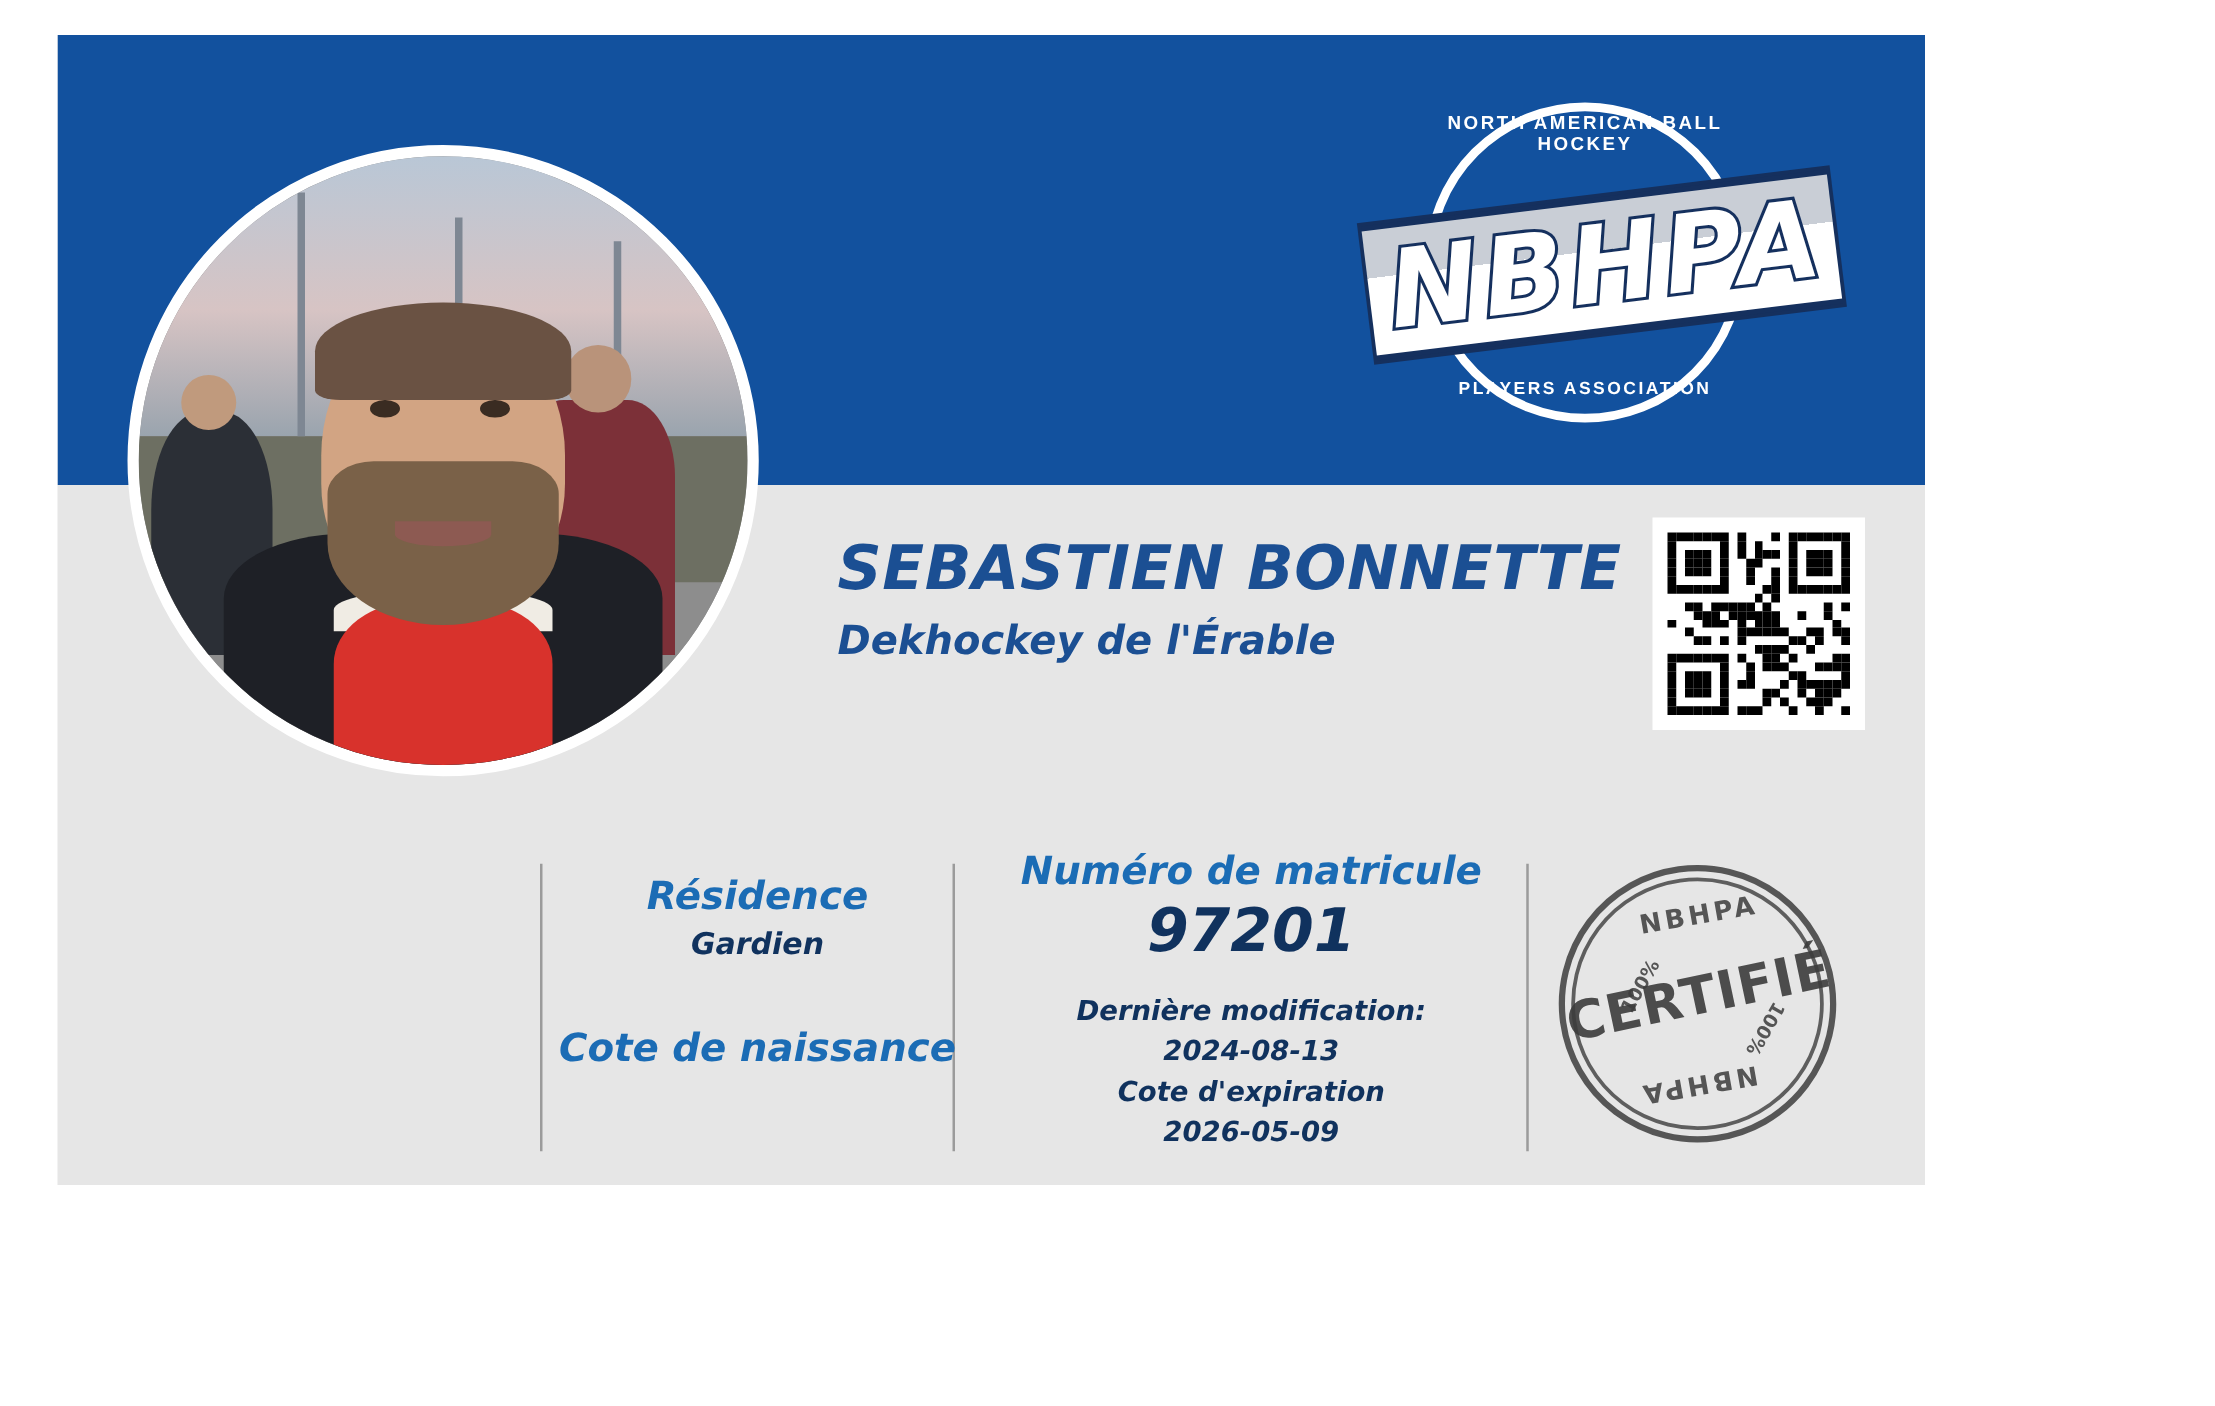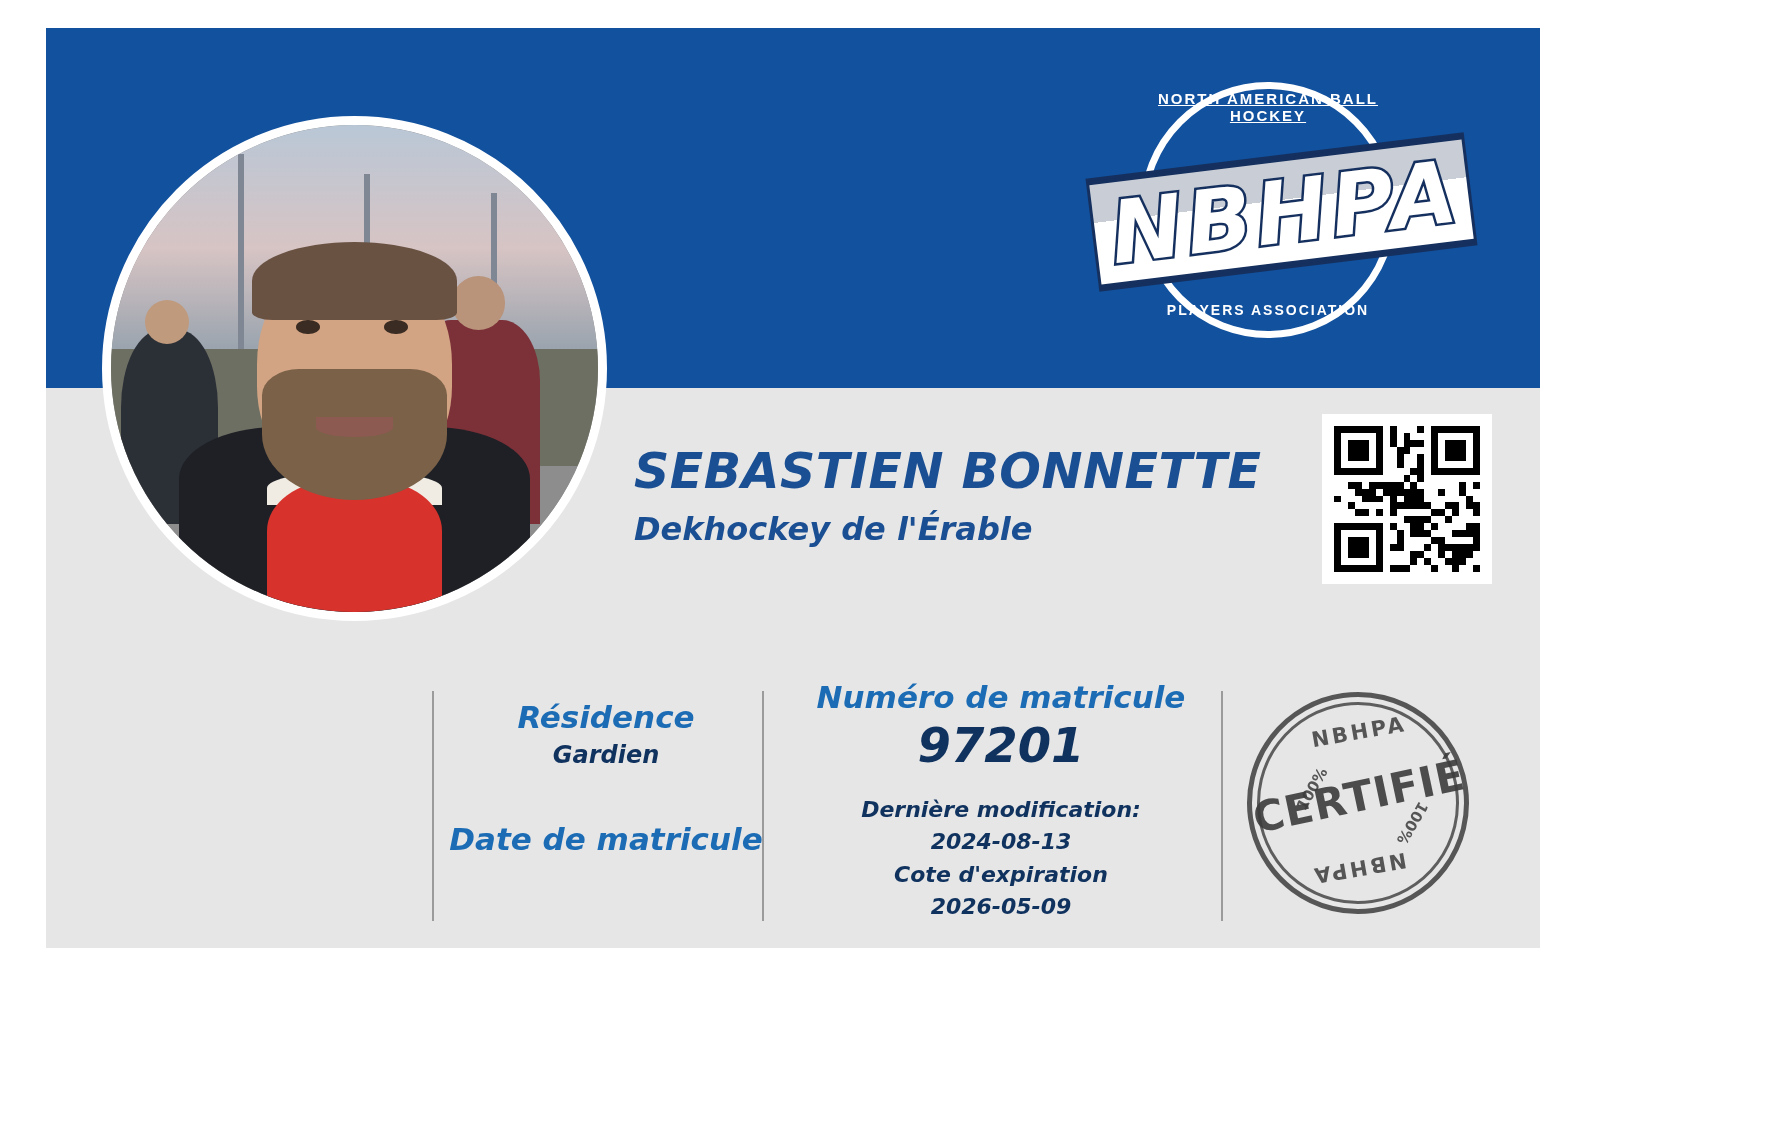--- a/index.html
+++ b/index.html
@@ -93,21 +93,21 @@
   .logo-arc-top, .logo-arc-bottom {
     position: absolute;
     left: 52px;
     width: 256px;
     text-align: center;
     color: #ffffff;
     font-size: 15px;
     font-weight: 700;
     letter-spacing: 2px;
   }
-  .logo-arc-top { top: 14px; text-decoration: underline; }
+  .logo-arc-top { top: 14px; }
   .logo-arc-bottom { top: 226px; font-size: 14px; }
 
   
   .photo {
     position: absolute;
     left: 56px;
     top: 88px;
     width: 505px;
     height: 505px;
     border-radius: 50%;
@@ -176,24 +176,23 @@
     background: #8d5a52; border-radius: 0 0 50% 50%;
   }
   .ph-eye {
     position: absolute; top: 40%; width: 5%; height: 3%;
     background: #3a2c22; border-radius: 50%;
   }
 
   
   .identity {
     position: absolute;
-    left: 588px;
+    left: 624px;
     top: 398px;
     width: 680px;
-    margin-top: 17px;
   }
   .player-name {
     font-family: "DejaVu Sans", sans-serif;
     font-size: 49px;
     font-weight: 700;
     font-style: italic;
     color: #1b4f93;
     letter-spacing: 0.5px;
     white-space: nowrap;
   }
@@ -846,21 +845,21 @@
   <div class="info">
     <div class="divider" style="left:386px;"></div>
     <div class="divider" style="left:716px;"></div>
     <div class="divider" style="left:1175px;"></div>
 
 
     <div class="col col-res">
       <div class="lbl">Résidence</div>
       <div class="val-sm">Gardien</div>
       <div class="gap"></div>
-      <div class="lbl">Date de matricule</div>
+      <div class="lbl">Cote de naissance</div>
       <div class="val-sm"></div>
     </div>
 
     <div class="col col-mat">
       <div class="lbl">Numéro de matricule</div>
       <div class="mat-num">97201</div>
       <div class="mat-sub">Dernière modification:</div>
       <div class="mat-sub" style="margin-top:2px;">2024-08-13</div>
       <div class="mat-sub" style="margin-top:4px;">Cote d'expiration</div>
       <div class="mat-sub" style="margin-top:2px;">2026-05-09</div>

